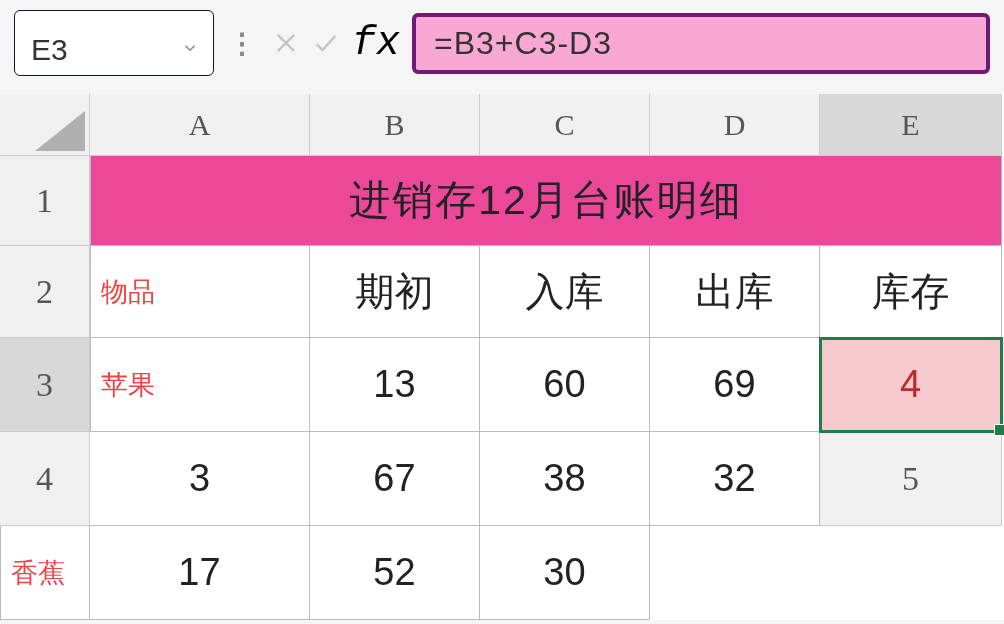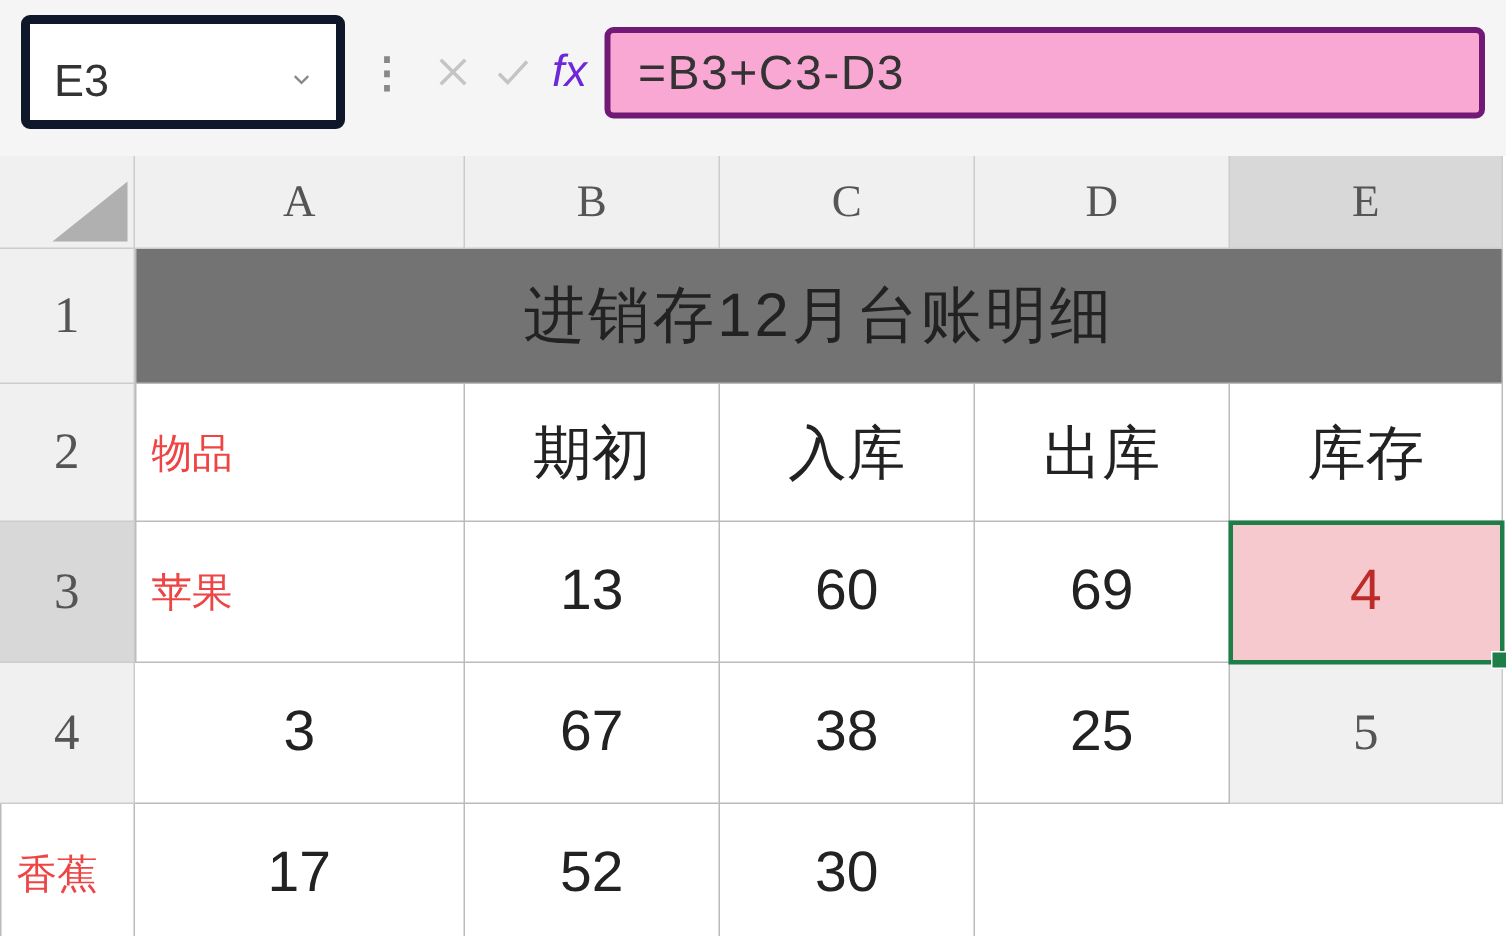--- a/index.html
+++ b/index.html
@@ -16,26 +16,26 @@
     }
     .formula-bar {
       display: flex;
       align-items: center;
       background: #f5f5f5;
       padding: 10px 14px;
       gap: 10px;
     }
     .name-box {
       background: #fff;
-      border: 6px solid #0f172a;
+      border: 1px solid #0f172a;
       border-radius: 6px;
       padding: 22px 42px 8px 16px;
       display: flex;
       align-items: center;
-      width: 216px;
+      width: 200px;
       position: relative;
     }
     .name-box-text {
       font-size: 30px;
       color: #333;
     }
     .chevron {
       position: absolute;
       right: 14px;
       color: #666;
@@ -56,24 +56,24 @@
       color: #bbb;
       font-size: 30px;
       display: inline-flex;
       align-items: center;
     }
     .fb-icon.cancel svg, .fb-icon.enter svg {
       width: 28px;
       height: 28px;
     }
     .fx {
-      color: #6d28d9;
+      color: #000000;
       font-style: italic;
-      font-size: 30px;
-      font-family: Liberation Sans, sans-serif;
+      font-size: 40px;
+      font-family: Liberation Mono, monospace;
     }
     .formula-input {
       background: #f9a8d4;
       border: 4px solid #701a75;
       border-radius: 6px;
       padding: 8px 18px;
       font-size: 32px;
       color: #333;
       flex: 1;
       letter-spacing: 1px;
@@ -147,21 +147,21 @@
     }
     .cell.center {
       justify-content: center;
     }
     .r1 { height: 90px; }
     .r2 { height: 92px; }
     .r3 { height: 94px; }
     .r4 { height: 94px; }
     .r5 { height: 94px; }
     .title-cell {
-      background: #737373;
+      background: #ec4899;
       justify-content: center;
       font-size: 41px;
       letter-spacing: 2px;
     }
     .hdr-cell {
       justify-content: center;
       font-size: 39px;
     }
     .type-cell {
       border-right: 1px solid #bbb;
@@ -246,21 +246,21 @@
     <div class="type-cell r3 left">苹果</div>
     <div class="cell r3 center">13</div>
     <div class="cell r3 center">60</div>
     <div class="cell r3 center">69</div>
     <div class="cell r3 center active-cell">4</div>
 
     <div class="row-hdr r4">4</div>
     <div class="cell r4 center">3</div>
     <div class="cell r4 center">67</div>
     <div class="cell r4 center">38</div>
-    <div class="cell r4 center">25</div>
+    <div class="cell r4 center">32</div>
 
     <div class="row-hdr r5">5</div>
     <div class="type-cell r5 left">香蕉</div>
     <div class="cell r5 center">17</div>
     <div class="cell r5 center">52</div>
     <div class="cell r5 center">30</div>
   </div>
 </div>
 
 </body></html>

